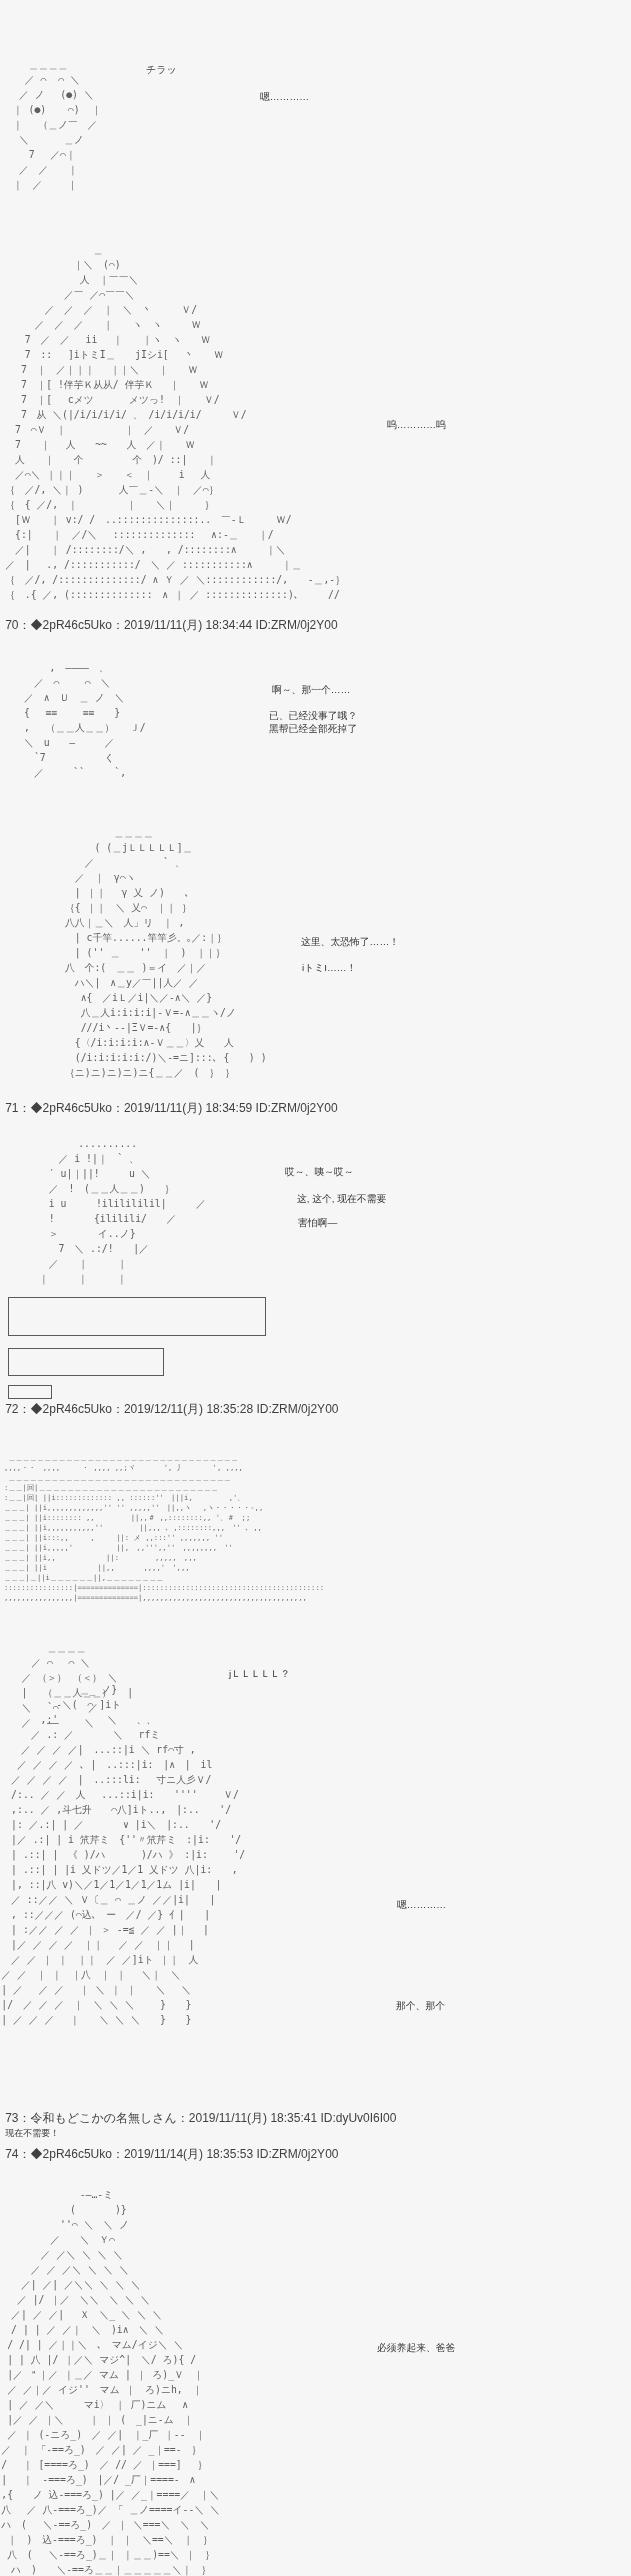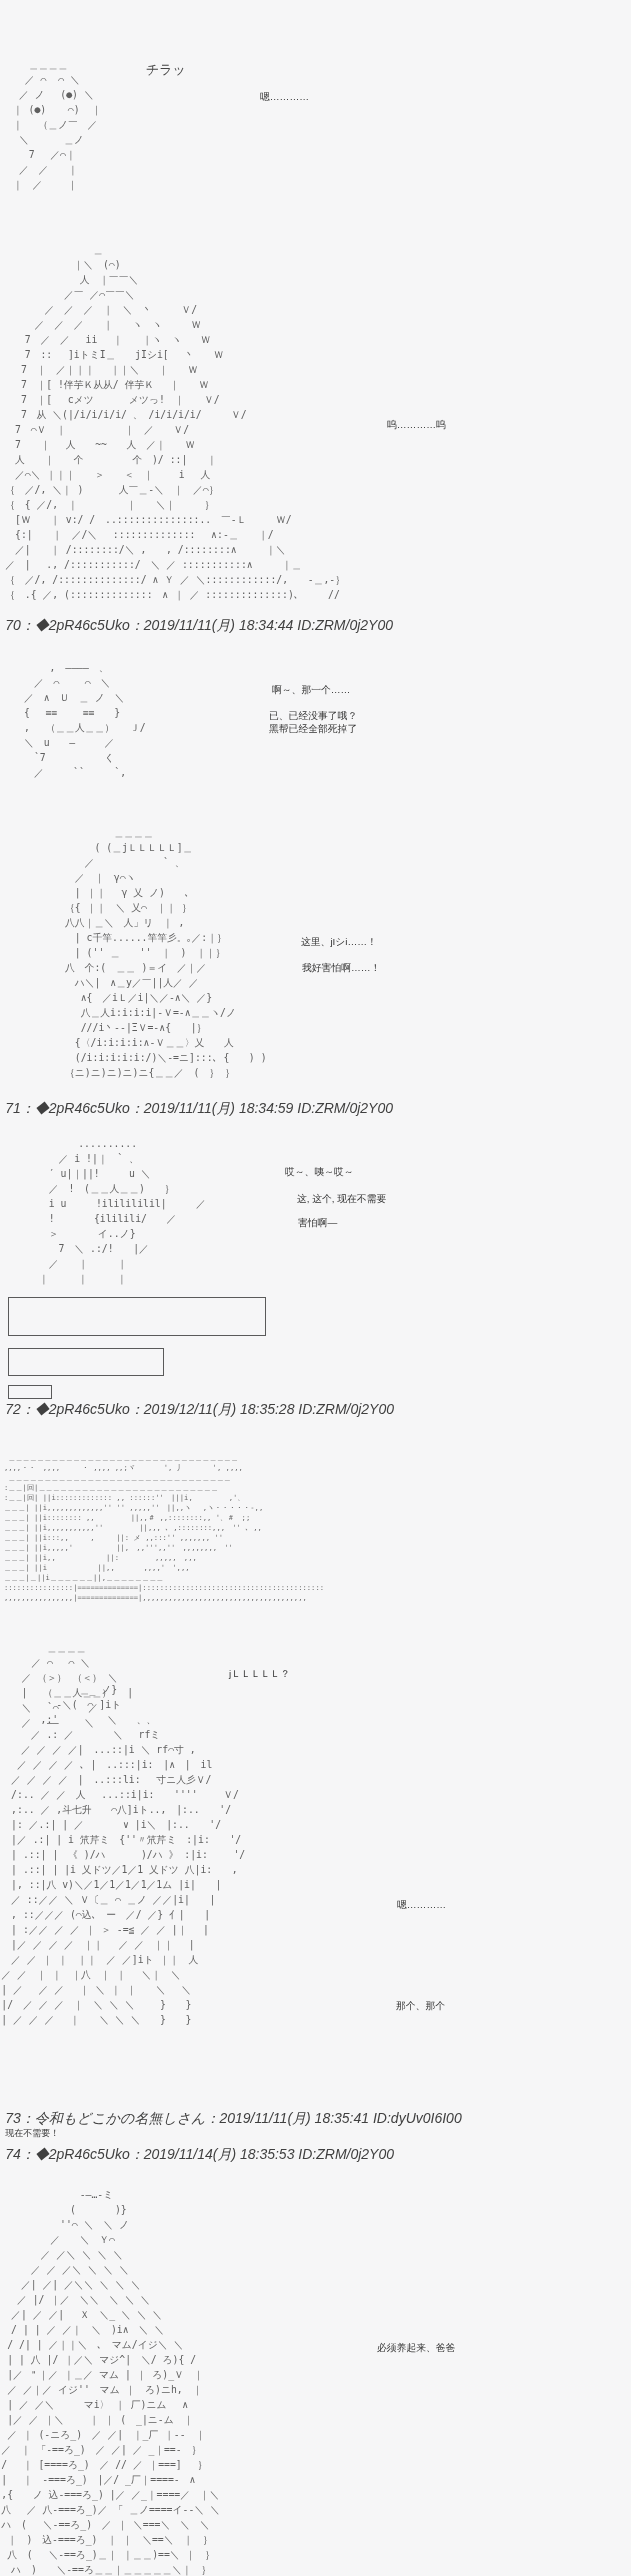--- a/index.html
+++ b/index.html
@@ -17,28 +17,27 @@
   pre.aa.small {
     font-size:7.2px; line-height:10px; color:#666;
   }
   .dlg {
     position:absolute;
     font-size:9.8px; line-height:13px; color:#333;
     white-space:pre;
   }
   .sfx {
     position:absolute;
-    font-size:13px; line-height:10.4px; color:#444;
+    font-size:10px; line-height:10.4px; color:#444;
     white-space:pre;
   }
   .meta {
     position:absolute;
-    font-size:14px; line-height:11.7px; color:#404040;
-    white-space:pre;
-    font-style:italic;
+    font-size:12px; line-height:11.7px; color:#404040;
+    white-space:pre;
   }
   .reply-body {
     position:absolute;
     font-size:9px; line-height:12.4px; color:#333;
     white-space:pre;
   }
   .aa-box {
     position:absolute;
     border:0.7px solid #5a5a5a;
     background:transparent;
@@ -108,22 +107,22 @@
 　| c千竿......竿竿彡。｡／:｜｝
 　| ('' ＿　　''　｜　)　｜｜｝
 八　个:(　＿＿ )＝イ　／｜／
 　ハ＼|　∧＿y／￣||人／ ／
 　 ∧{　／iＬ／i|＼／-∧＼ ／}
 　 八＿人i:i:i:i|-Ｖ=-∧＿＿ヽ/ノ
 　 ///i丶--|ΞＶ=-∧{　　|｝
 　{〈/i:i:i:i:∧-Ｖ＿＿〉乂　　人
 　(/i:i:i:i:i:/)＼-=ニ]:::､ {　　) )
 ｛ニ)ニ)ニ)ニ)ニ{＿＿／　(　｝ ｝</pre>
-  <div class="dlg" style="left:301px;top:935px">这里、jIシi……！</div>
-  <div class="dlg" style="left:302px;top:961px">我好害怕啊……！</div>
+  <div class="dlg" style="left:301px;top:935px">这里、太恐怖了……！</div>
+  <div class="dlg" style="left:302px;top:961px">iトミI……！</div>
 
   <div class="meta" style="left:5.2px;top:1103px">71：◆2pR46c5Uko：2019/11/11(月) 18:34:59 ID:ZRM/0j2Y00</div>
   <pre class="aa" style="left:39px;top:1136px">　　　　..........
 　　／ i !|｜　` 、
 　′ u|｜||!　　　u ＼
 　／　!　(＿＿人＿＿)　　｝
 　i u　　　!ililililil|　　　／
 　!　　　　{ililili/　　／
 　＞　　　　イ..ノ}
 　　7　＼ .:/!　　|／

